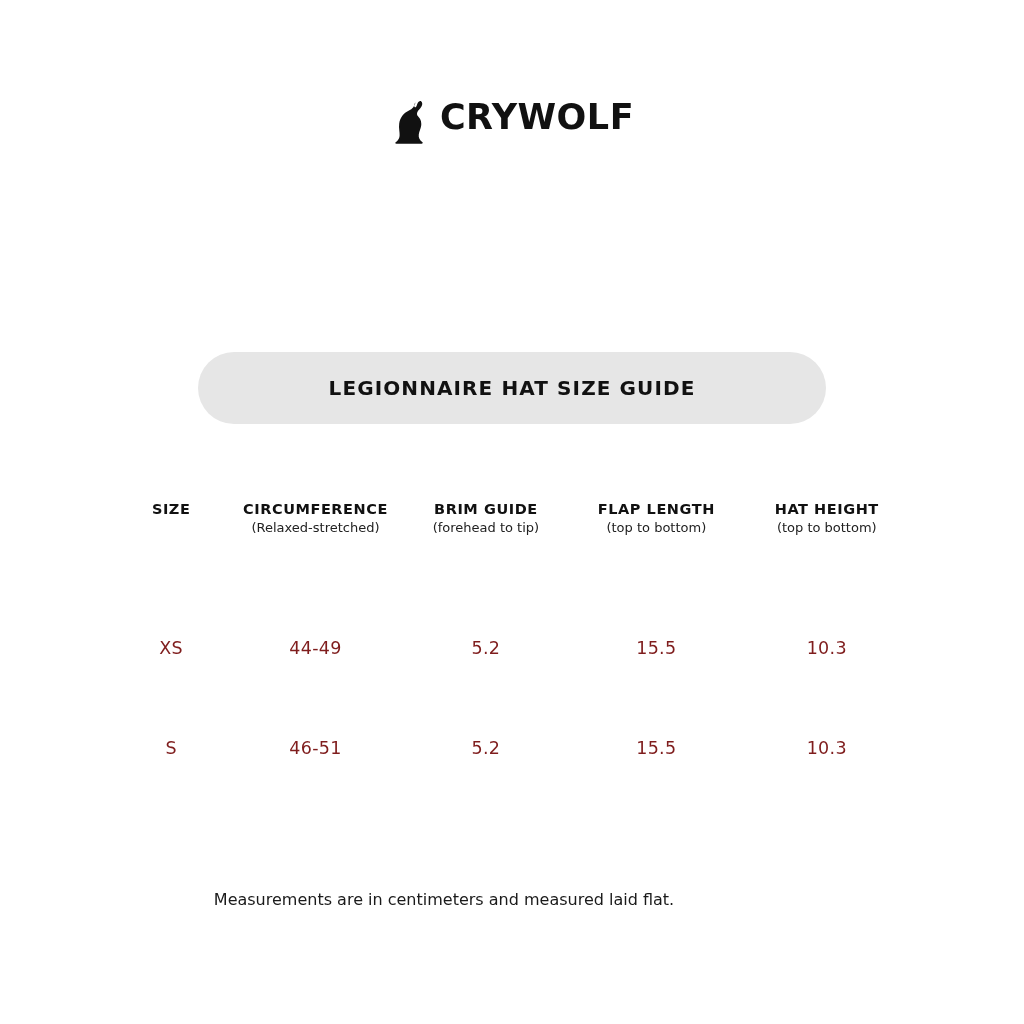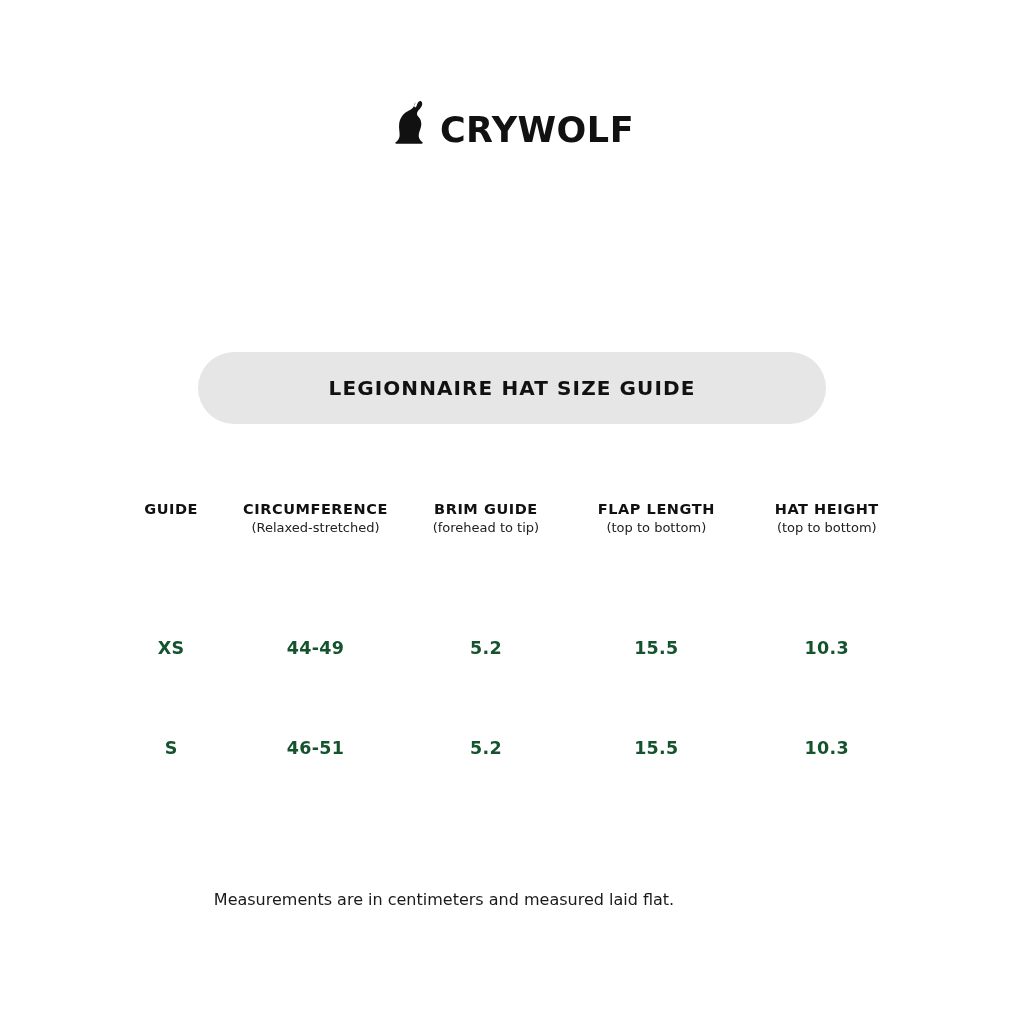--- a/index.html
+++ b/index.html
@@ -16,21 +16,21 @@
     overflow: hidden;
   }
 
   
   .brand {
     position: absolute;
     top: 100px;
     left: 0;
     width: 1024px;
     display: flex;
-    align-items: flex-end;
+    align-items: flex-start;
     justify-content: center;
     gap: 10px;
   }
   .brand-mark {
     width: 40px;
     height: 48px;
     display: block;
   }
   .brand-name {
     font-size: 35px;
@@ -98,22 +98,22 @@
     font-family: "DejaVu Sans", sans-serif;
     line-height: 1.5;
     white-space: nowrap;
   }
 
   .spacer-row td { height: 60px; }
 
   .data-row td {
     height: 100px;
     font-size: 17.5px;
-    font-weight: 700;
-    color: #14532d;
+    font-weight: 400;
+    color: #7f1d1d;
     font-family: "DejaVu Sans", sans-serif;
     vertical-align: middle;
     letter-spacing: 0.3px;
   }
 
   
   .footnote {
     position: absolute;
     top: 890px;
     left: 0;
@@ -135,21 +135,21 @@
 </div>
 
 <div class="title-pill">
   <div class="title-pill-text">LEGIONNAIRE HAT SIZE GUIDE</div>
 </div>
 
 <table class="size-table">
   <thead>
     <tr>
       <th class="head-cell col-size">
-        <div class="head-main">GUIDE</div>
+        <div class="head-main">SIZE</div>
         <div class="head-sub"></div>
       </th>
       <th class="head-cell col-metric">
         <div class="head-main">CIRCUMFERENCE</div>
         <div class="head-sub">(Relaxed-stretched)</div>
       </th>
       <th class="head-cell col-metric">
         <div class="head-main">BRIM GUIDE</div>
         <div class="head-sub">(forehead to tip)</div>
       </th>

